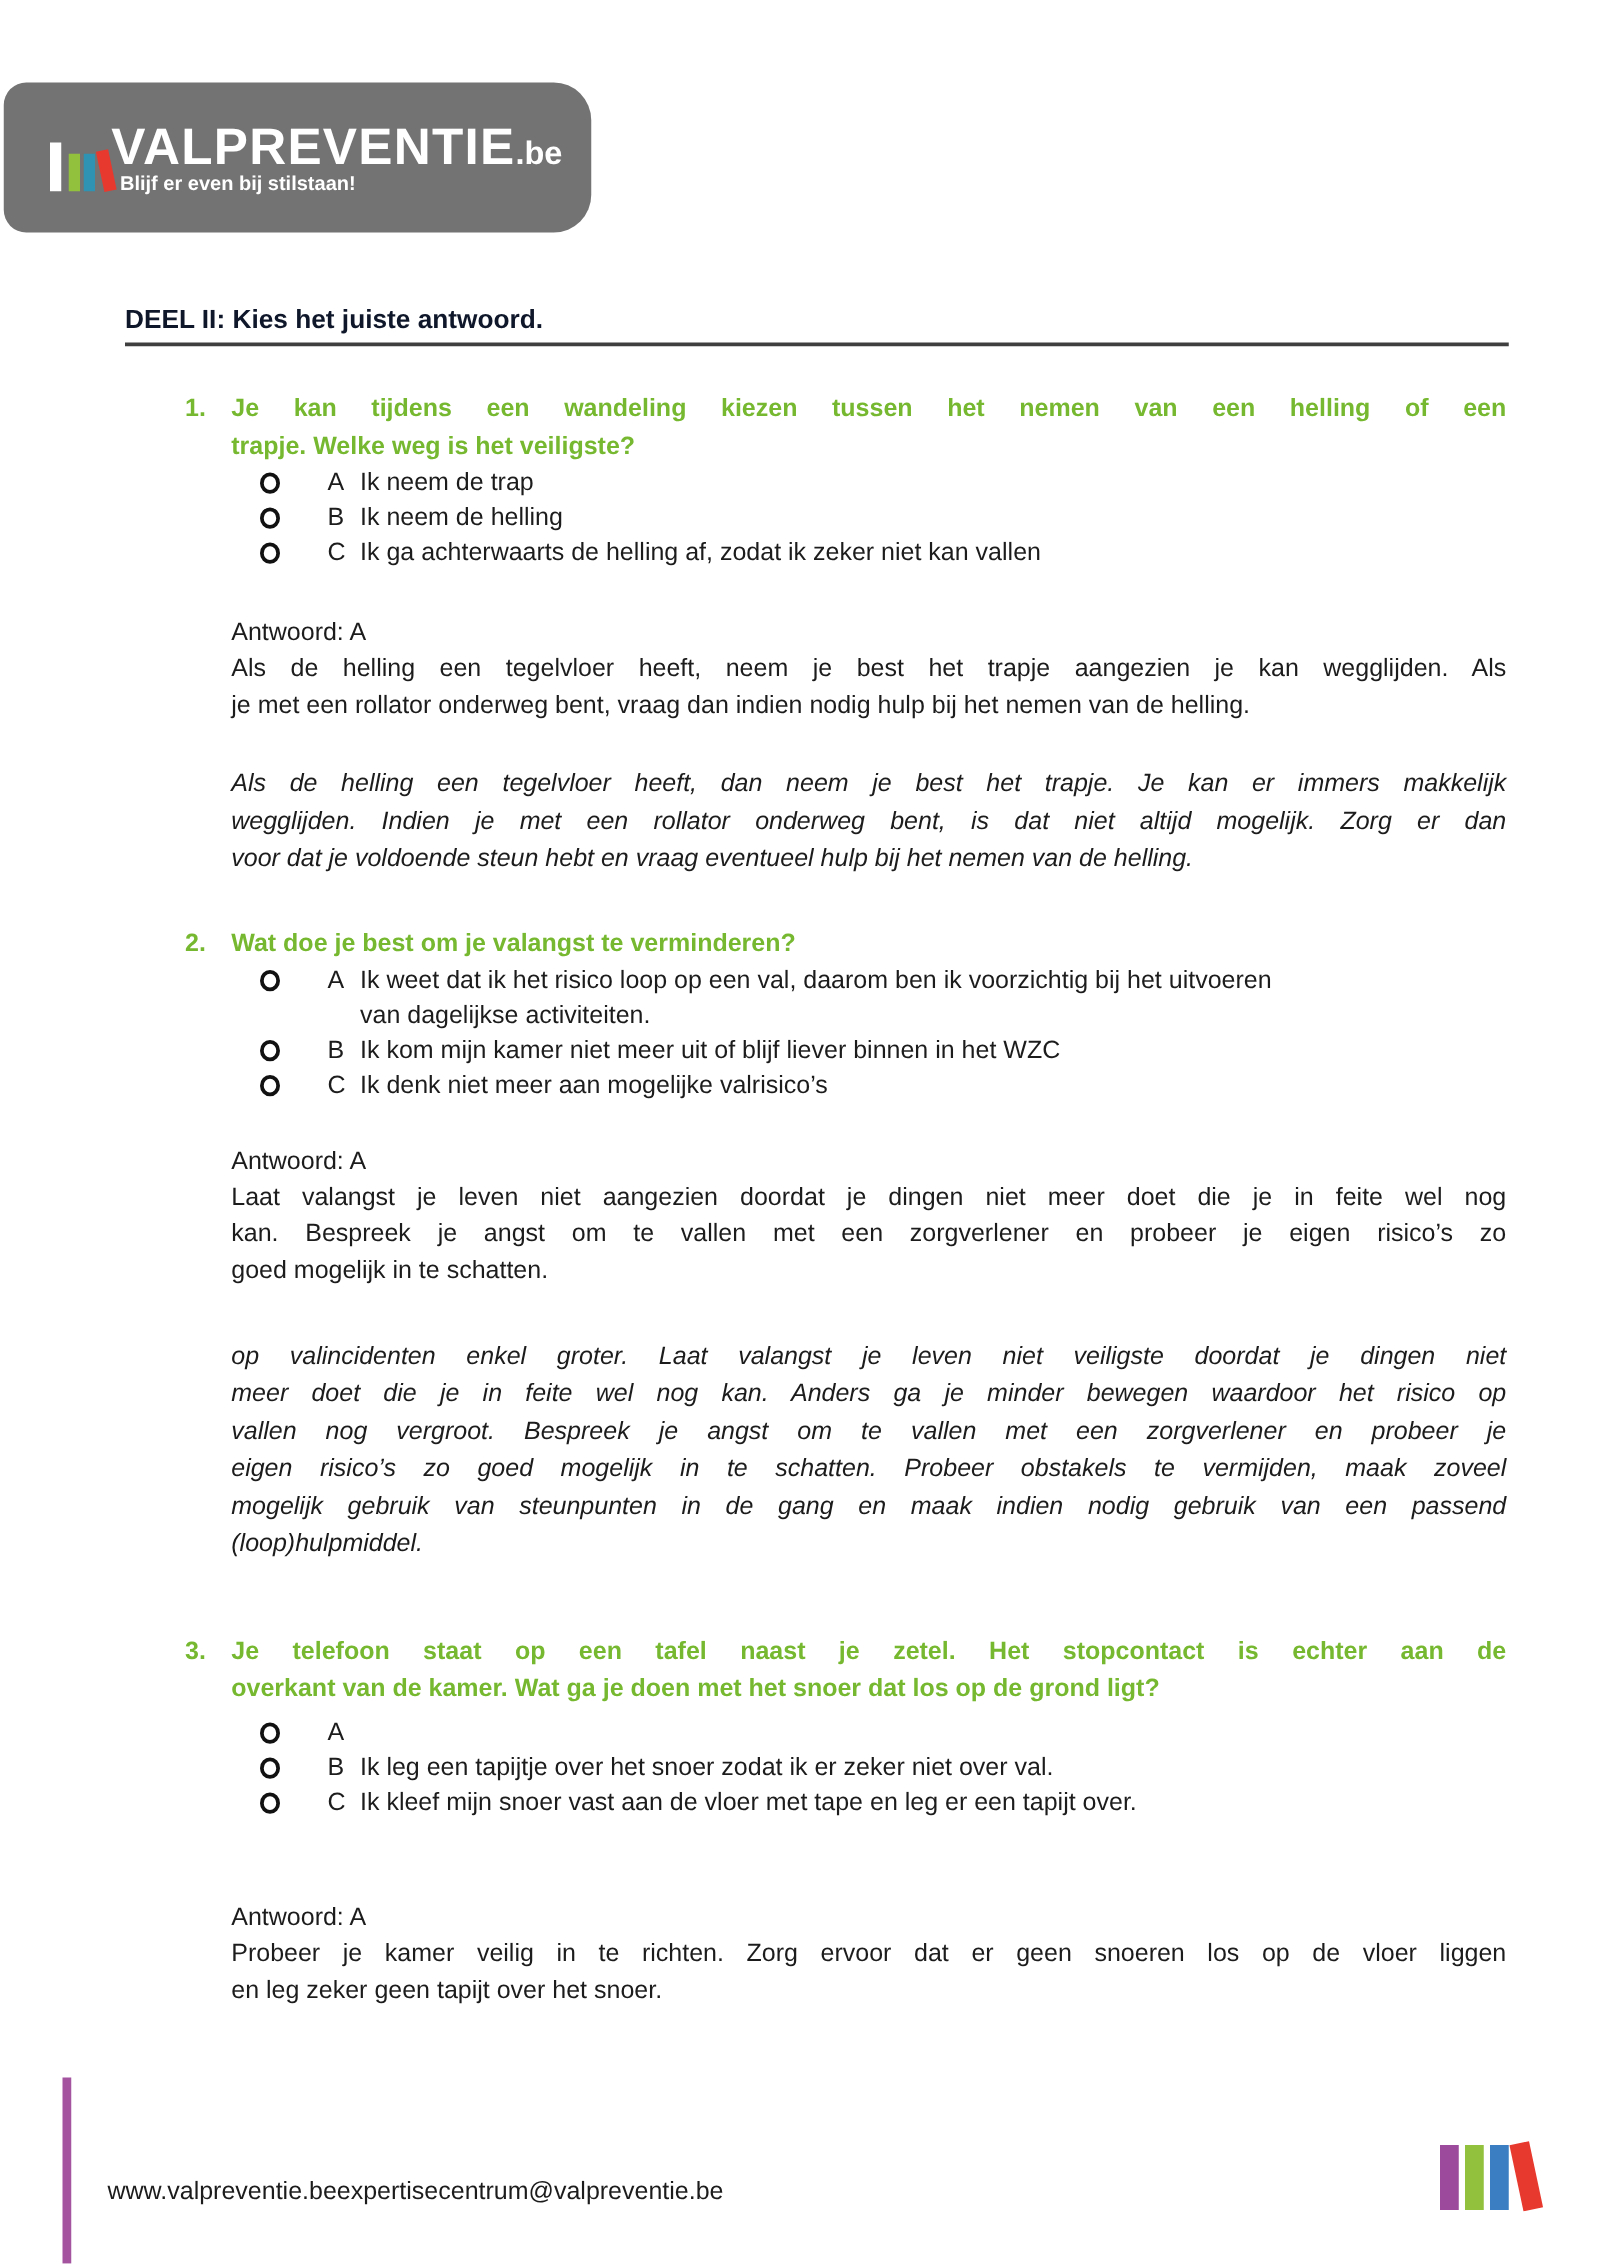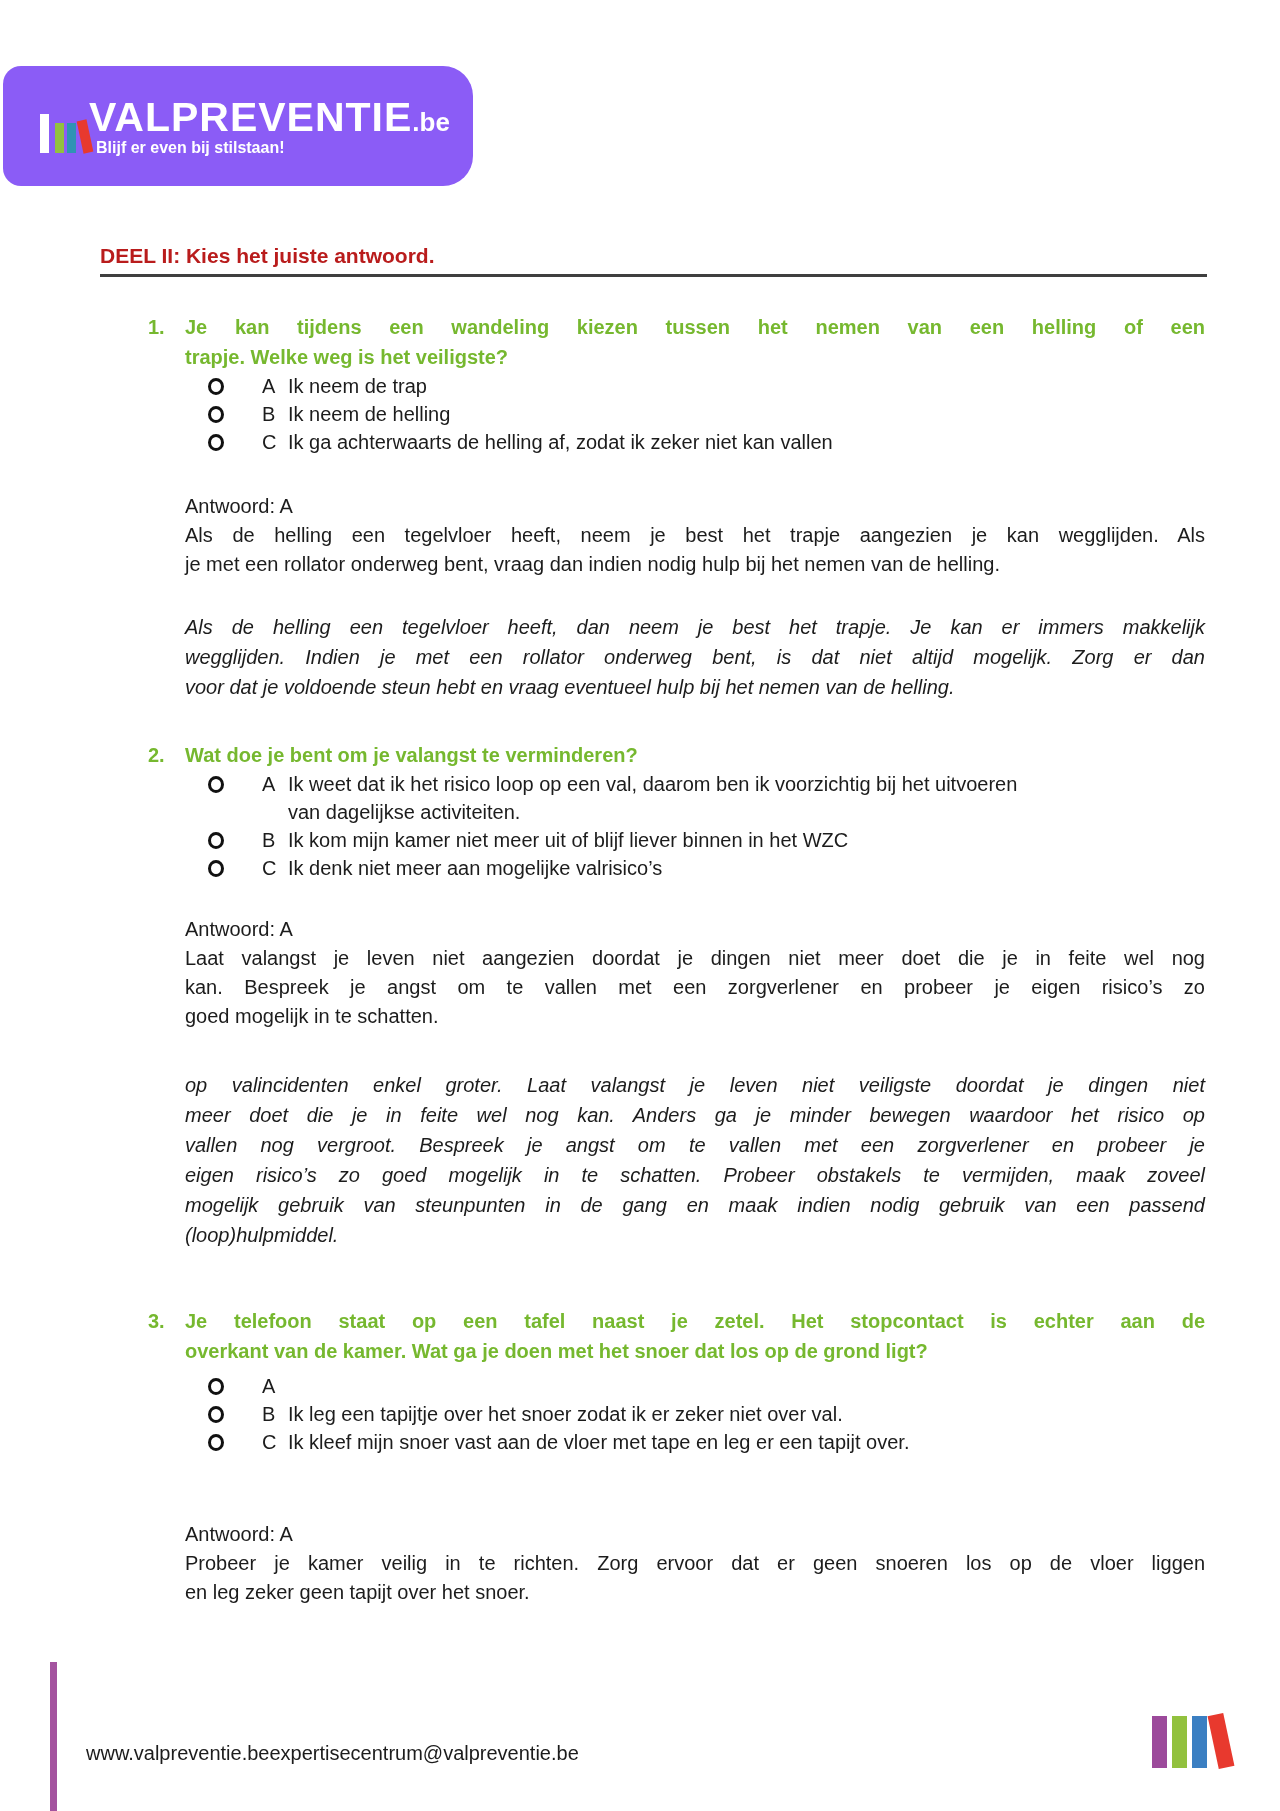--- a/index.html
+++ b/index.html
@@ -1,33 +1,33 @@
 <!DOCTYPE html>
 <html><head>
 <meta charset="utf-8">
 <style>
   html,body{margin:0;padding:0;background:#ffffff;}
   .page{
     position:relative;width:1280px;height:1811px;background:#ffffff;overflow:hidden;
     font-family:"Liberation Sans","DejaVu Sans",sans-serif;color:#1c1c1c;
   }
   
-  .logo-box{position:absolute;left:3px;top:66px;width:470px;height:120px;background:#8b5cf6;border-radius:18px 30px 30px 18px;}
+  .logo-box{position:absolute;left:3px;top:66px;width:470px;height:120px;background:#737373;border-radius:18px 30px 30px 18px;}
   .logo-bars{position:absolute;left:37px;top:47px;width:60px;height:40px;}
   .logo-bars .b{position:absolute;bottom:0;}
   .logo-bars .b1{left:0;width:9px;height:39px;background:#ffffff;}
   .logo-bars .b2{left:15px;width:9px;height:30px;background:#92c13e;}
   .logo-bars .b3{left:27px;width:9px;height:30px;background:#2f93b4;}
   .logo-bars .b4{left:40px;width:10px;height:33px;background:#e8392e;transform:rotate(-12deg);}
   .logo-text{position:absolute;left:86px;top:28px;white-space:nowrap;color:#ffffff;}
   .brand{font-size:41px;font-weight:bold;letter-spacing:1px;}
   .tld{font-size:26px;font-weight:bold;}
   .tagline{margin-top:-2px;margin-left:7px;font-size:16px;font-weight:bold;color:#ffffff;}
   
-  .section-title{position:absolute;left:100px;top:244px;font-size:21px;font-weight:bold;color:#b91c1c;}
+  .section-title{position:absolute;left:100px;top:244px;font-size:21px;font-weight:bold;color:#0f172a;}
   .title-rule{position:absolute;left:100px;top:274px;width:1107px;border-top:3px solid #3f3f3f;}
   
   .qnum{position:absolute;left:148px;width:34px;font-size:20px;font-weight:bold;color:#76b82f;line-height:30px;}
   .block{position:absolute;left:185px;width:1020px;font-size:20px;line-height:29px;}
   .green{color:#76b82f;font-weight:bold;line-height:30px;}
   .italic{font-style:italic;line-height:30px;}
   .jline{text-align:justify;text-align-last:justify;}
   .jline.last{text-align-last:left;}
   .ans-label{position:absolute;left:185px;font-size:20px;line-height:29px;}
   
@@ -96,21 +96,21 @@
       <div class="jline last">je met een rollator onderweg bent, vraag dan indien nodig hulp bij het nemen van de helling.</div>
     </div>
   <div class="block italic" style="top:612px">
       <div class="jline">Als de helling een tegelvloer heeft, dan neem je best het trapje. Je kan er immers makkelijk</div>
       <div class="jline">wegglijden. Indien je met een rollator onderweg bent, is dat niet altijd mogelijk. Zorg er dan</div>
       <div class="jline last">voor dat je voldoende steun hebt en vraag eventueel hulp bij het nemen van de helling.</div>
     </div>
 
   <div class="qnum" style="top:740px">2.</div>
   <div class="block green" style="top:740px">
-      <div class="jline last">Wat doe je bent om je valangst te verminderen?</div>
+      <div class="jline last">Wat doe je best om je valangst te verminderen?</div>
     </div>
   <div class="opts" style="top:770px">
       <div class="opt-row">
         <span class="bullet"></span>
         <span class="letter">A</span>
         <span class="opt-text">Ik weet dat ik het risico loop op een val, daarom ben ik voorzichtig bij het uitvoeren
 van dagelijkse activiteiten.</span>
       </div>
       <div class="opt-row">
         <span class="bullet"></span>

